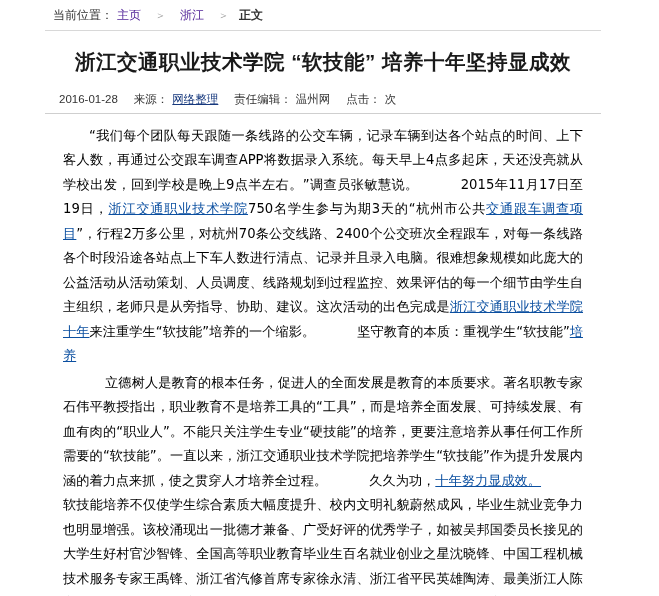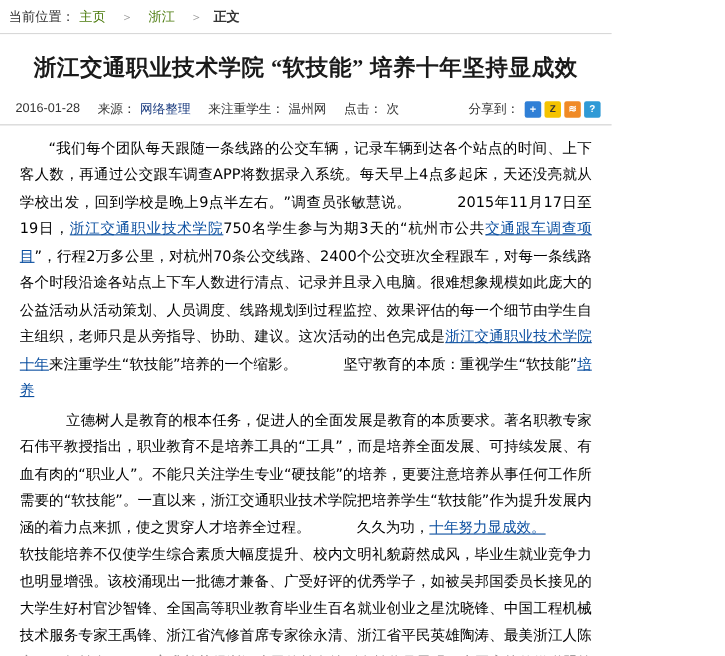--- a/index.html
+++ b/index.html
@@ -12,57 +12,58 @@
     height: 596px;
     font-family: "Liberation Sans", sans-serif;
     color: #000;
     overflow: hidden;
   }
   .page {
     width: 556px;
     height: 596px;
     position: relative;
     box-sizing: border-box;
+    margin-left: 45px;
   }
 
   
   .breadcrumb {
     height: 30px;
     display: flex;
     align-items: center;
     padding-left: 8px;
     font-size: 12px;
     color: #333;
     border-bottom: 1px solid #d8d8d8;
   }
   .breadcrumb .bc-label {
     color: #333;
   }
   .breadcrumb .bc-link {
-    color: #4d7c0f;
+    color: #4c1d95;
     margin: 0 4px;
     cursor: pointer;
   }
   .breadcrumb .bc-sep {
     color: #9a9a9a;
     margin: 0 10px;
     font-size: 11px;
   }
   .breadcrumb .bc-current {
     color: #333;
     font-weight: bold;
   }
 
   
   .title-wrap {
     padding: 18px 20px 14px 20px;
     text-align: center;
   }
   .doc-title {
-    font-family: Liberation Serif, serif;
+    font-family: Liberation Sans, sans-serif;
     font-size: 20.5px;
     font-weight: bold;
     color: #1a1a1a;
     letter-spacing: 0.5px;
     line-height: 1.3;
   }
 
   
   .meta-bar {
     display: flex;
@@ -80,20 +81,21 @@
     align-items: center;
     gap: 4px;
     white-space: nowrap;
   }
   .meta-left .sep {
     display: inline-block;
     width: 8px;
   }
   .meta-source-link {
     color: #16387d;
+    text-decoration: underline;
     cursor: pointer;
   }
   .meta-right {
     display: flex;
     align-items: center;
     gap: 3px;
   }
   .share-label {
     font-size: 11.5px;
     color: #333;
@@ -158,32 +160,25 @@
     <div class="doc-title">浙江交通职业技术学院 “软技能” 培养十年坚持显成效</div>
   </div>
 
   <div class="meta-bar">
     <div class="meta-left">
       <span>2016-01-28</span>
       <span class="sep"></span>
       <span>来源：</span>
       <span class="meta-source-link">网络整理</span>
       <span class="sep"></span>
-      <span>来注重学生：</span>
+      <span>责任编辑：</span>
       <span>温州网</span>
       <span class="sep"></span>
       <span>点击：</span>
       <span>次</span>
-    </div>
-    <div class="meta-right">
-      <span class="share-label">分享到：</span>
-      <span class="share-ico ico-plus">＋</span>
-      <span class="share-ico ico-qz">Z</span>
-      <span class="share-ico ico-rss">≋</span>
-      <span class="share-ico ico-more">?</span>
     </div>
   </div>
 
   <div class="article" id="article-body">
       <p><span class="ind"></span><span>“我们每个团队每天跟随一条线路的公交车辆，记录车辆到达各个站点的时间、上下客人数，再通过公交跟车调查APP将数据录入系统。每天早上4点多起床，天还没亮就从学校出发，回到学校是晚上9点半左右。”调查员张敏慧说。</span><span class="gap"></span><span>2015年11月17日至19日，</span><span class="lnk">浙江交通职业技术学院</span><span>750名学生参与为期3天的“杭州市公共</span><span class="lnk">交通跟车调查项目</span><span>”，行程2万多公里，对杭州70条公交线路、2400个公交班次全程跟车，对每一条线路各个时段沿途各站点上下车人数进行清点、记录并且录入电脑。很难想象规模如此庞大的公益活动从活动策划、人员调度、线路规划到过程监控、效果评估的每一个细节由学生自主组织，老师只是从旁指导、协助、建议。这次活动的出色完成是</span><span class="lnk">浙江交通职业技术学院十年</span><span>来注重学生“软技能”培养的一个缩影。</span><span class="gap"></span><span>坚守教育的本质：重视学生“软技能”</span><span class="lnk">培养</span></p>
       <p><span class="gap"></span><span>立德树人是教育的根本任务，促进人的全面发展是教育的本质要求。著名职教专家石伟平教授指出，职业教育不是培养工具的“工具”，而是培养全面发展、可持续发展、有血有肉的“职业人”。不能只关注学生专业“硬技能”的培养，更要注意培养从事任何工作所需要的“软技能”。一直以来，浙江交通职业技术学院把培养学生“软技能”作为提升发展内涵的着力点来抓，使之贯穿人才培养全过程。</span><span class="gap"></span><span>久久为功，</span><span class="lnk ul">十年努力显成效。</span><span class="gap"></span><span>软技能培养不仅使学生综合素质大幅度提升、校内文明礼貌蔚然成风，毕业生就业竞争力也明显增强。该校涌现出一批德才兼备、广受好评的优秀学子，如被吴邦国委员长接见的大学生好村官沙智锋、全国高等职业教育毕业生百名就业创业之星沈晓锋、中国工程机械技术服务专家王禹锋、浙江省汽修首席专家徐永清、浙江省平民英雄陶涛、最美浙江人陈寨，五年献血34400毫升并获得浙江省无偿献血特别奉献奖吴思强，中国高校传媒联盟第四届执行主</span></p>
     </div>
 
 </div>
 

